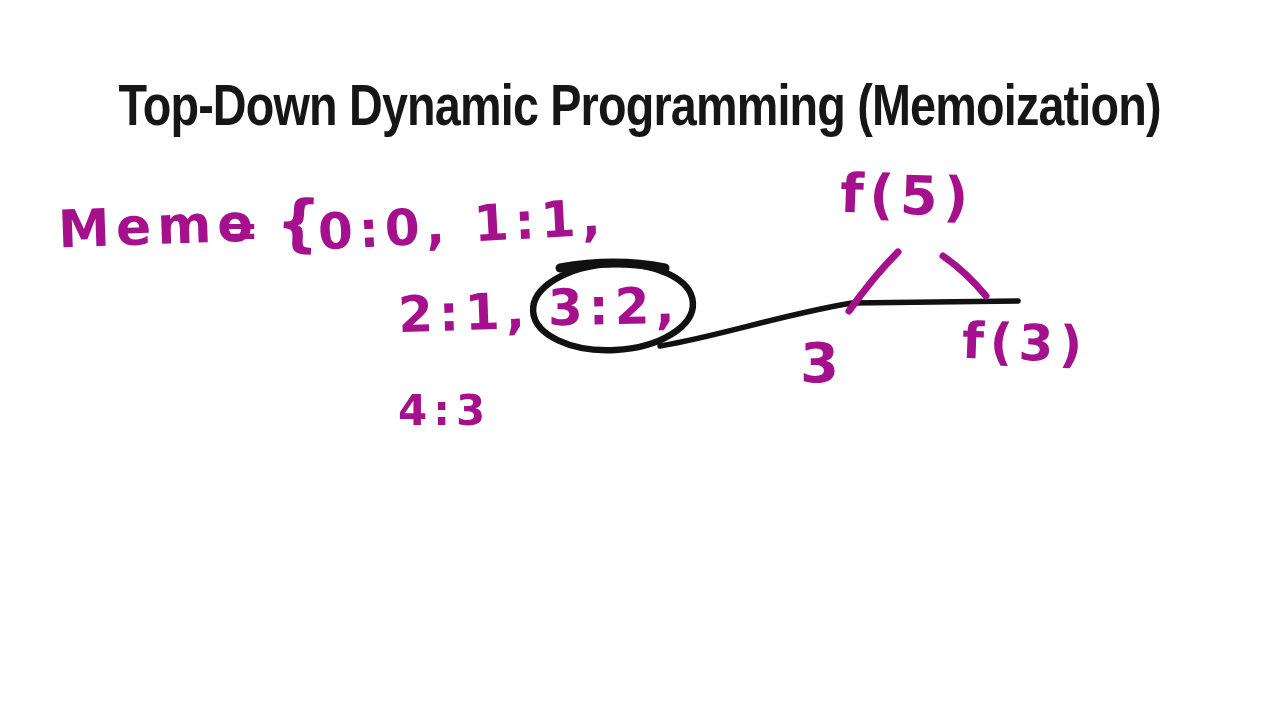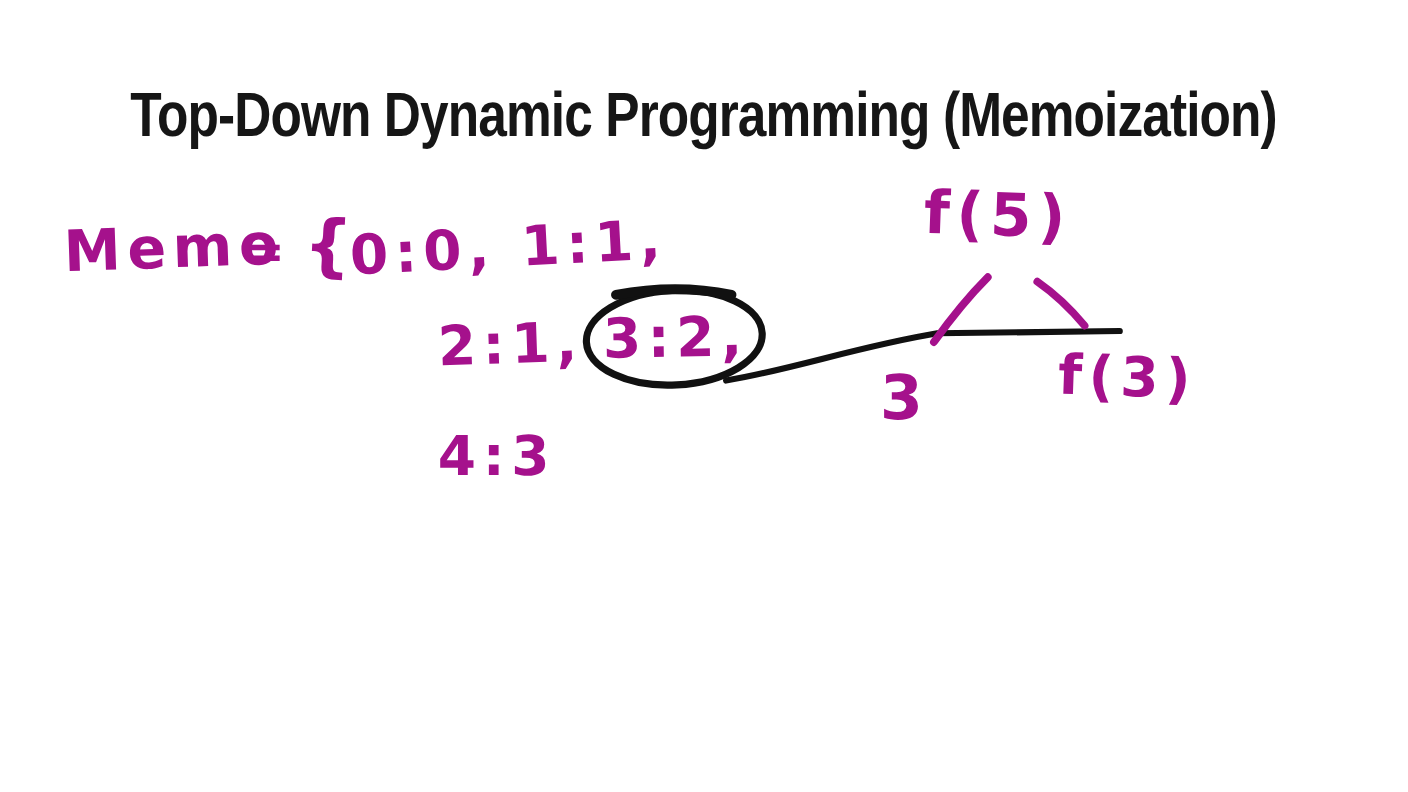--- a/index.html
+++ b/index.html
@@ -38,21 +38,21 @@
     font-weight:bold;
     white-space:nowrap;
     letter-spacing:6px;
   }
   .hw-memo      {left:58px;  top:196px; font-size:52px; transform:rotate(-2deg);}
   .hw-equals    {left:222px; top:204px; font-size:44px;}
   .hw-brace     {left:276px; top:186px; font-size:62px; transform:rotate(3deg);}
   .hw-line1     {left:318px; top:196px; font-size:50px; transform:rotate(-3deg);}
   .hw-entry2    {left:398px; top:284px; font-size:50px; transform:rotate(-2deg);}
   .hw-entry3    {left:548px; top:278px; font-size:50px; transform:rotate(-1deg);}
-  .hw-entry4    {left:398px; top:386px; font-size:50px;}
+  .hw-entry4    {left:398px; top:386px; font-size:42px;}
   .hw-root      {left:840px; top:164px; font-size:54px; transform:rotate(2deg);}
   .hw-left-child{left:800px; top:330px; font-size:56px;}
   .hw-right-child{left:962px;top:314px; font-size:50px; transform:rotate(2deg);}
   svg.strokes{
     position:absolute;left:0;top:0;
     pointer-events:none;
   }
 </style>
 </head>
 <body>

